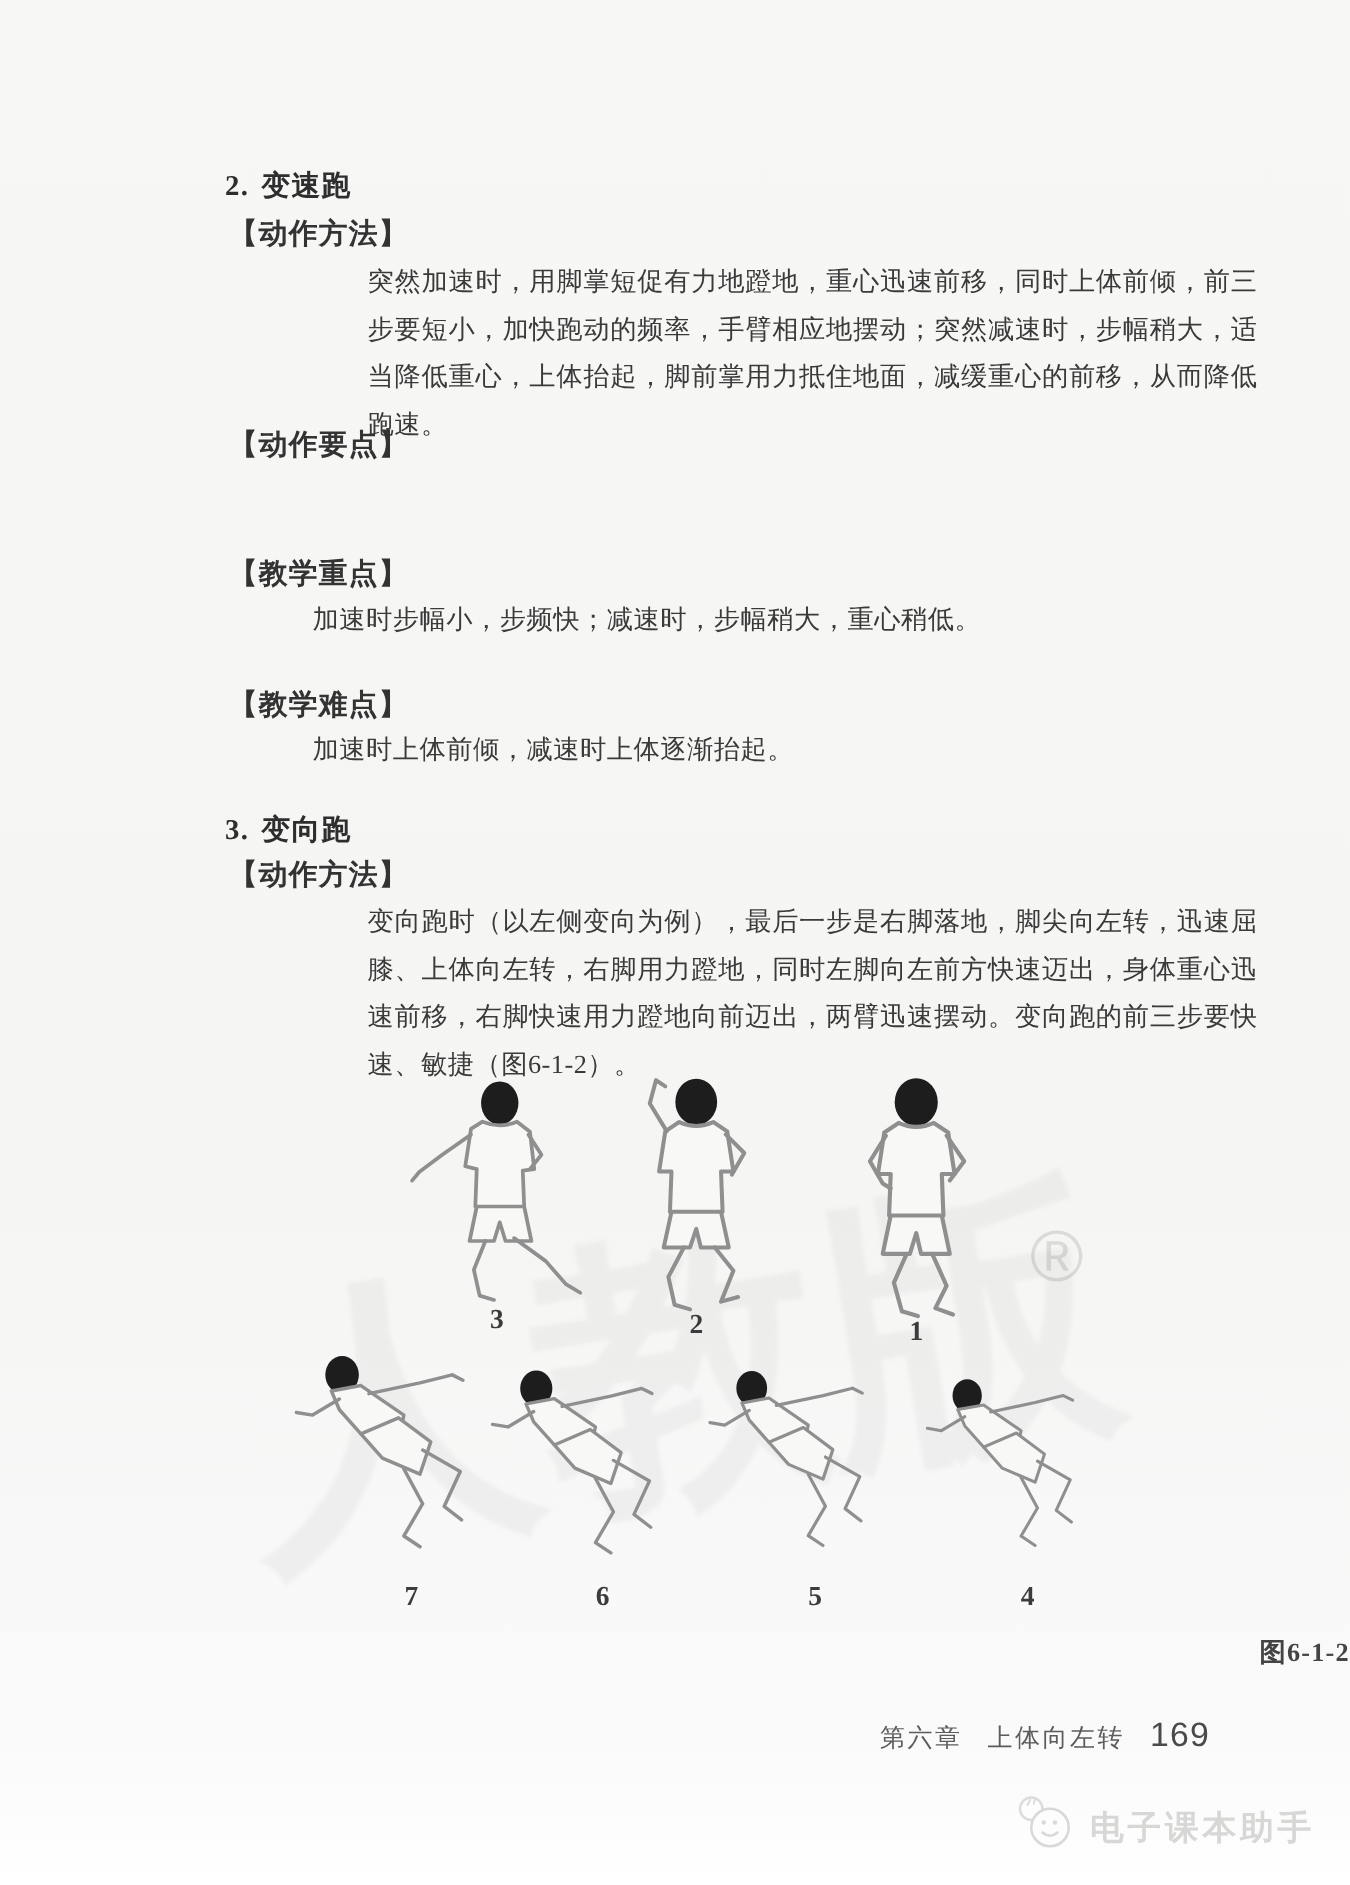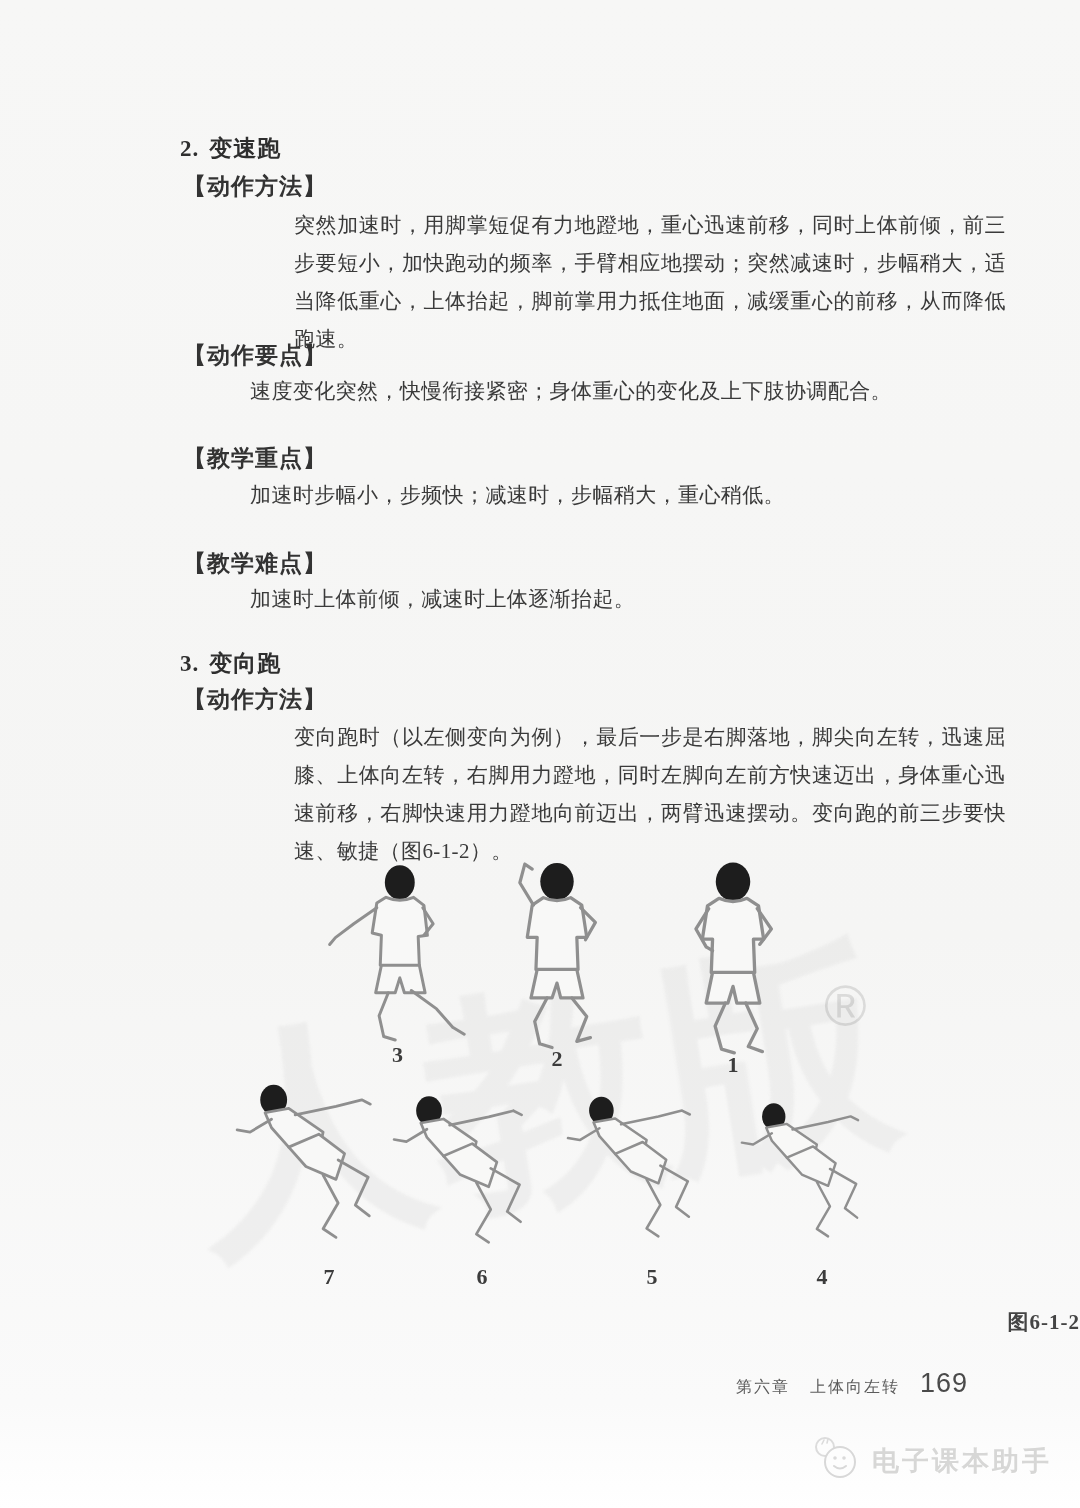--- a/index.html
+++ b/index.html
@@ -61,21 +61,21 @@
   .fig-caption{
     left:40px;top:1308px;width:1040px;
     text-align:right;
     font-size:21px;font-weight:600;color:#444;
     letter-spacing:1px;
   }
   .footer{
     top:1358px;right:112px;
     display:flex;align-items:baseline;gap:20px;
   }
-  .footer .crumb{font-size:16px;color:#5c5c5c;letter-spacing:2px;margin-top:19px;}
+  .footer .crumb{font-size:20px;color:#5c5c5c;letter-spacing:2px;margin-top:19px;}
   .footer .pagenum{
     font-size:27px;color:#4a4a4a;
     font-family:"Liberation Sans", sans-serif;letter-spacing:1px;
   }
   .brand{
     top:1434px;right:28px;
     display:flex;align-items:center;gap:10px;
   }
   .brand .brand-text{
     font-size:27px;color:#d7d7d6;font-weight:700;letter-spacing:3px;
@@ -133,21 +133,20 @@
   </svg>
 
   <div class="abs sec-title" style="top:133px">
     <span class="sec-num">2.</span><span>变速跑</span>
   </div>
 
   <div class="abs blk-heading" style="top:171px">【动作方法】</div>
   <div class="abs para" style="top:206px">突然加速时，用脚掌短促有力地蹬地，重心迅速前移，同时上体前倾，前三步要短小，加快跑动的频率，手臂相应地摆动；突然减速时，步幅稍大，适当降低重心，上体抬起，脚前掌用力抵住地面，减缓重心的前移，从而降低跑速。</div>
 
   <div class="abs blk-heading" style="top:340px">【动作要点】</div>
-  <div class="abs single-line" style="top:376px">速度变化突然，快慢衔接紧密；身体重心的变化及上下肢协调配合。</div>
 
   <div class="abs blk-heading" style="top:443px">【教学重点】</div>
   <div class="abs single-line" style="top:480px">加速时步幅小，步频快；减速时，步幅稍大，重心稍低。</div>
 
   <div class="abs blk-heading" style="top:548px">【教学难点】</div>
   <div class="abs single-line" style="top:584px">加速时上体前倾，减速时上体逐渐抬起。</div>
 
   <div class="abs sec-title" style="top:648px">
     <span class="sec-num">3.</span><span>变向跑</span>
   </div>

